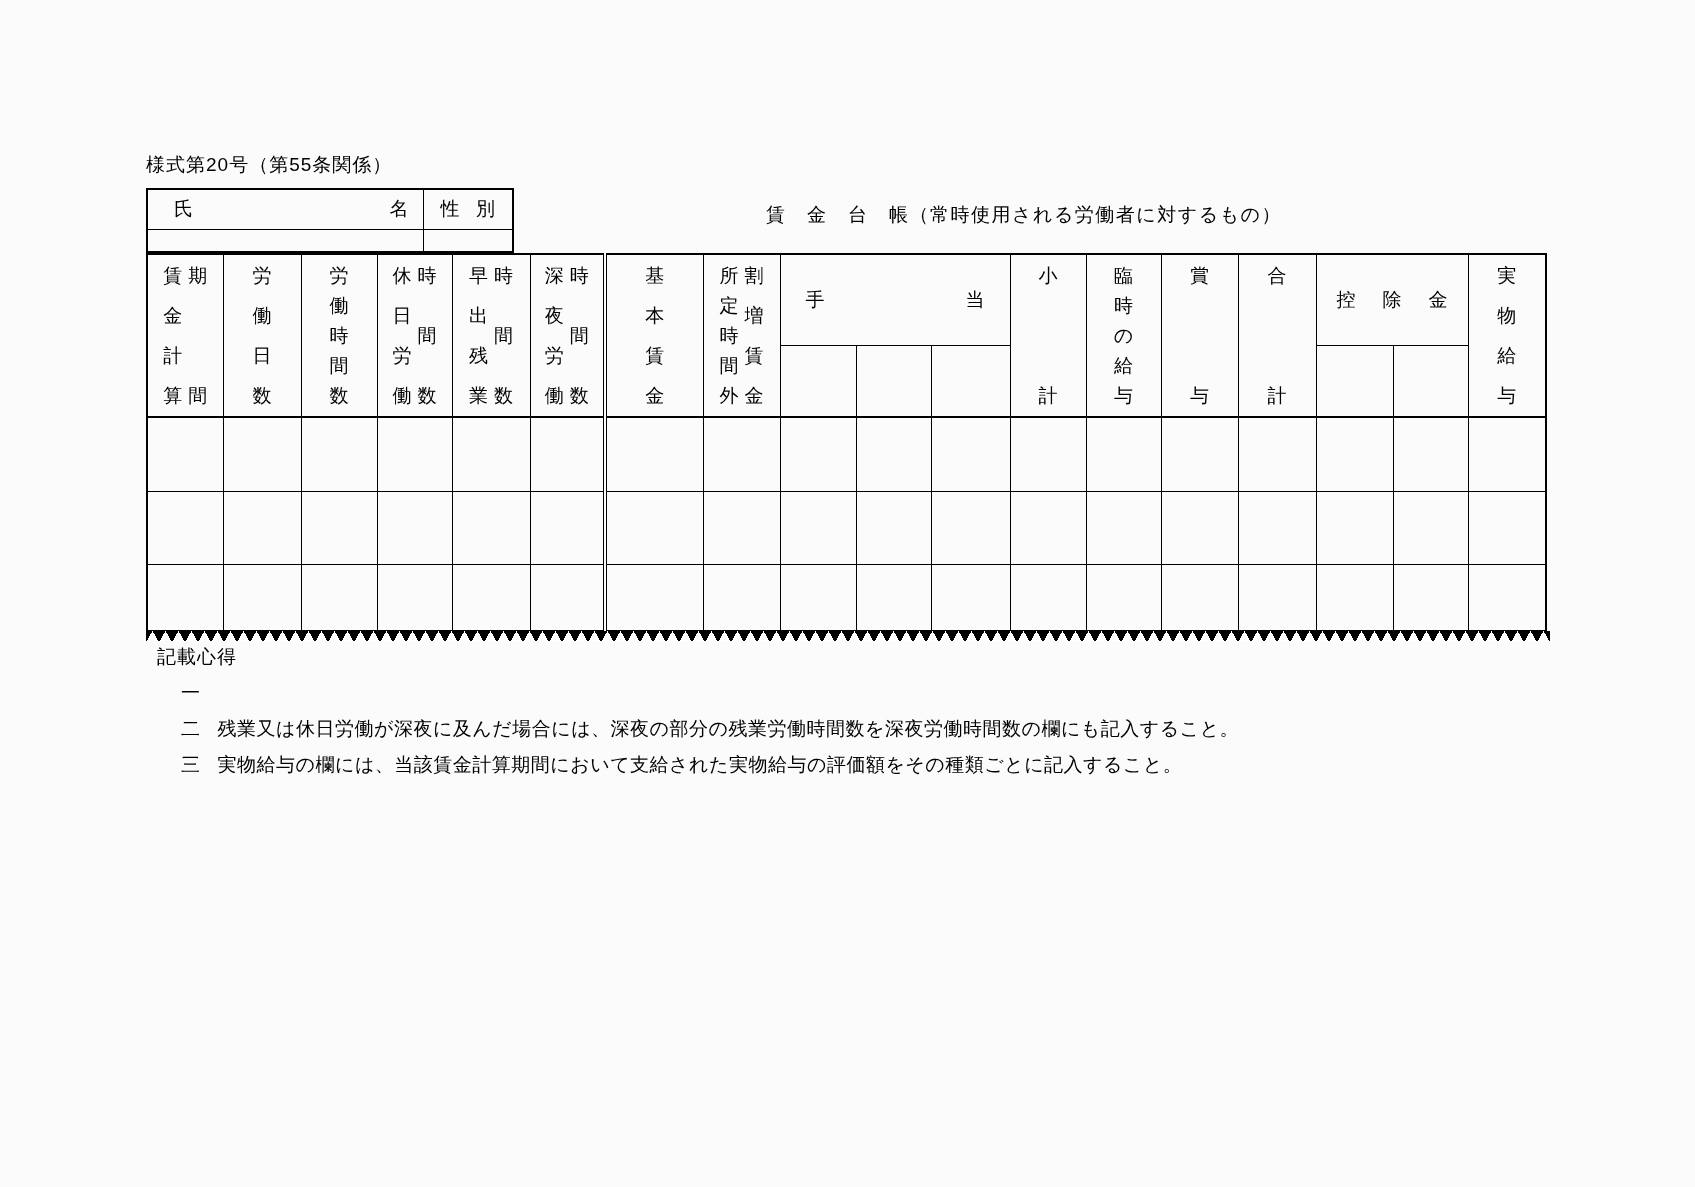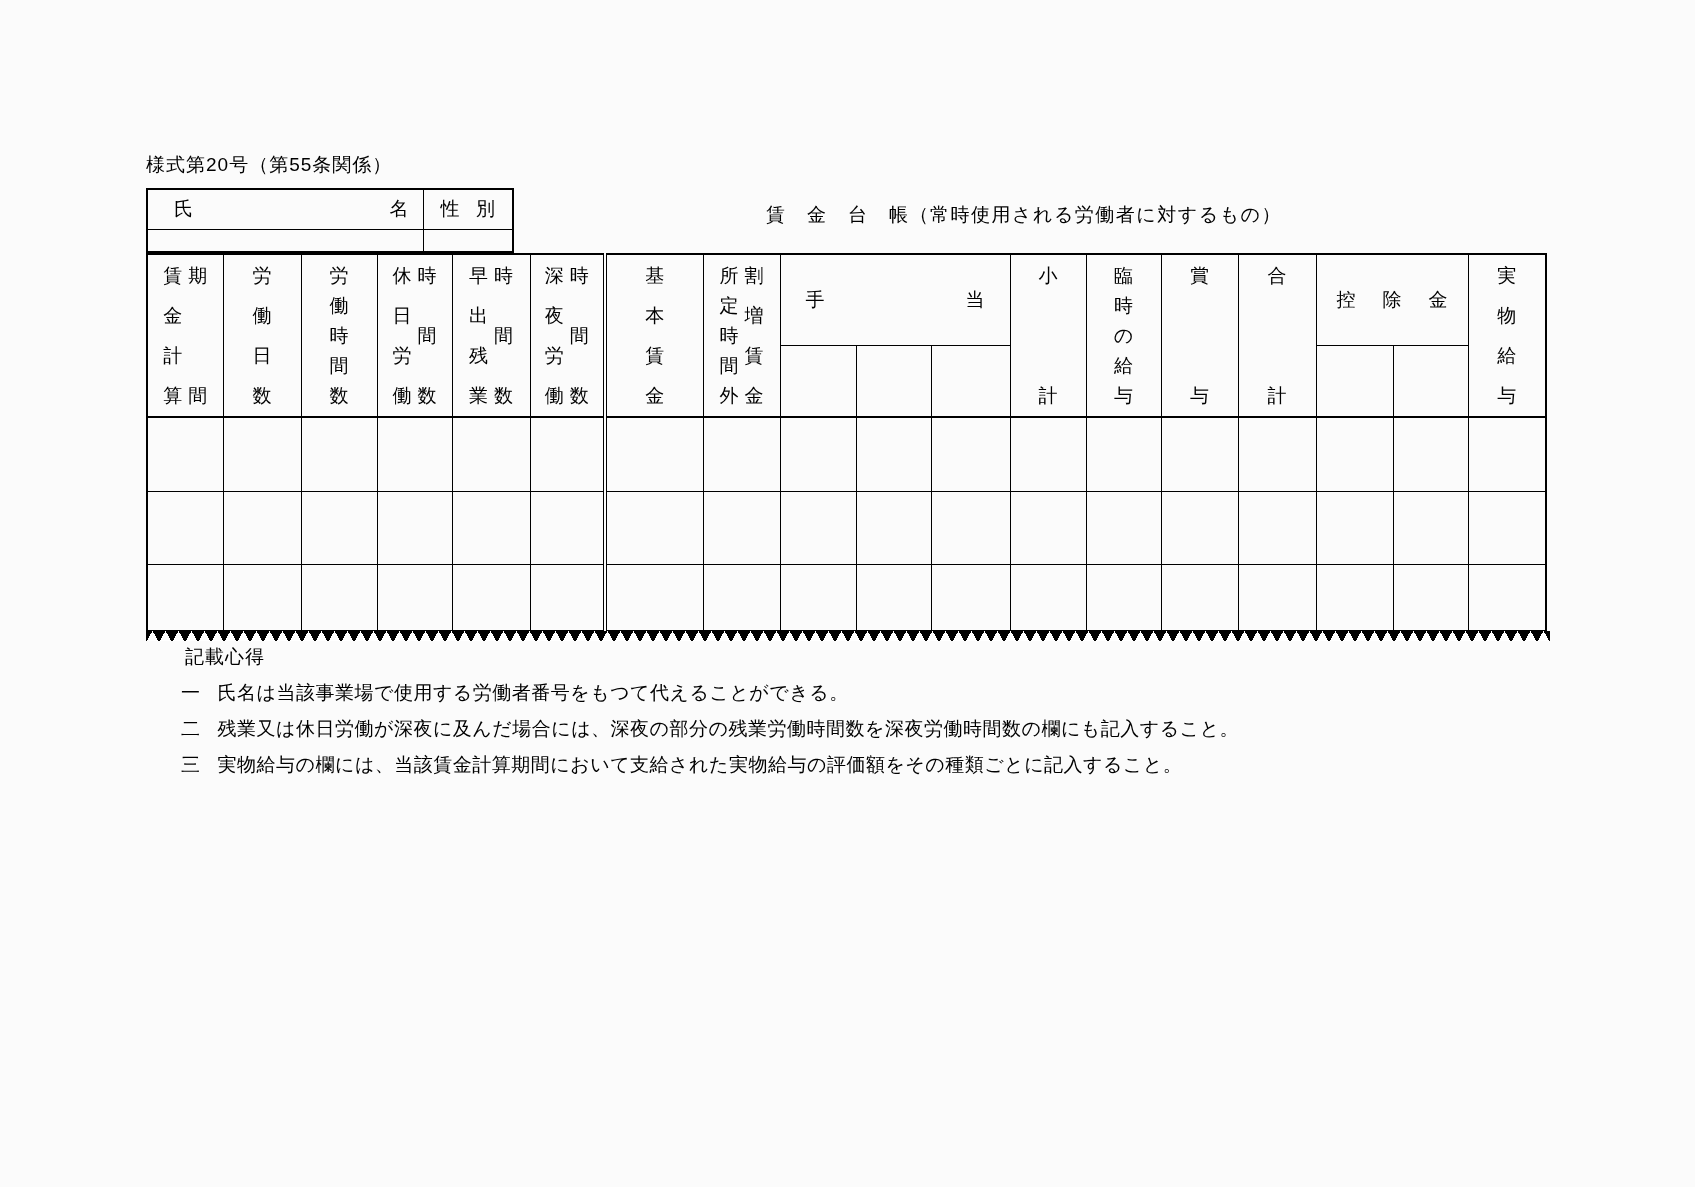--- a/index.html
+++ b/index.html
@@ -60,21 +60,21 @@
 
   
   #tear-edge {
     left:146px; top:631px; width:1404px; height:10px;
     background:conic-gradient(from 150deg at 50% 0, #fff 60deg, #000 0) 0 0 / 13px 10px repeat-x;
     background-color:#000;
   }
 
   
   #notes { left:157px; top:645px; font-size:19px; line-height:23px; }
-  .note-head { letter-spacing:1px;margin-left:28px; }
+  .note-head { letter-spacing:1px; }
   .note-item { display:flex; gap:17px; margin:13px 0 0 24px; white-space:nowrap; letter-spacing:0.5px; }
   .note-item:first-of-type { margin-top:15px; }
 </style>
 </head>
 <body>
 
 <div class="abs" id="form-number">様式第20号（第55条関係）</div>
 
 <div class="abs" id="main-title">賃　金　台　帳（常時使用される労働者に対するもの）</div>
 
@@ -363,21 +363,20 @@
   </tr>
 </tbody>
   </table>
 
 <div class="abs" id="tear-edge"></div>
 
 <div class="abs" id="notes">
   <div class="note-head">記載心得</div>
   <div class="note-item">
     <span class="note-num">一</span>
-    <span>氏名は当該事業場で使用する労働者番号をもつて代えることができる。</span>
   </div>
   <div class="note-item">
     <span class="note-num">二</span>
     <span>残業又は休日労働が深夜に及んだ場合には、深夜の部分の残業労働時間数を深夜労働時間数の欄にも記入すること。</span>
   </div>
   <div class="note-item">
     <span class="note-num">三</span>
     <span>実物給与の欄には、当該賃金計算期間において支給された実物給与の評価額をその種類ごとに記入すること。</span>
   </div>
 </div>

